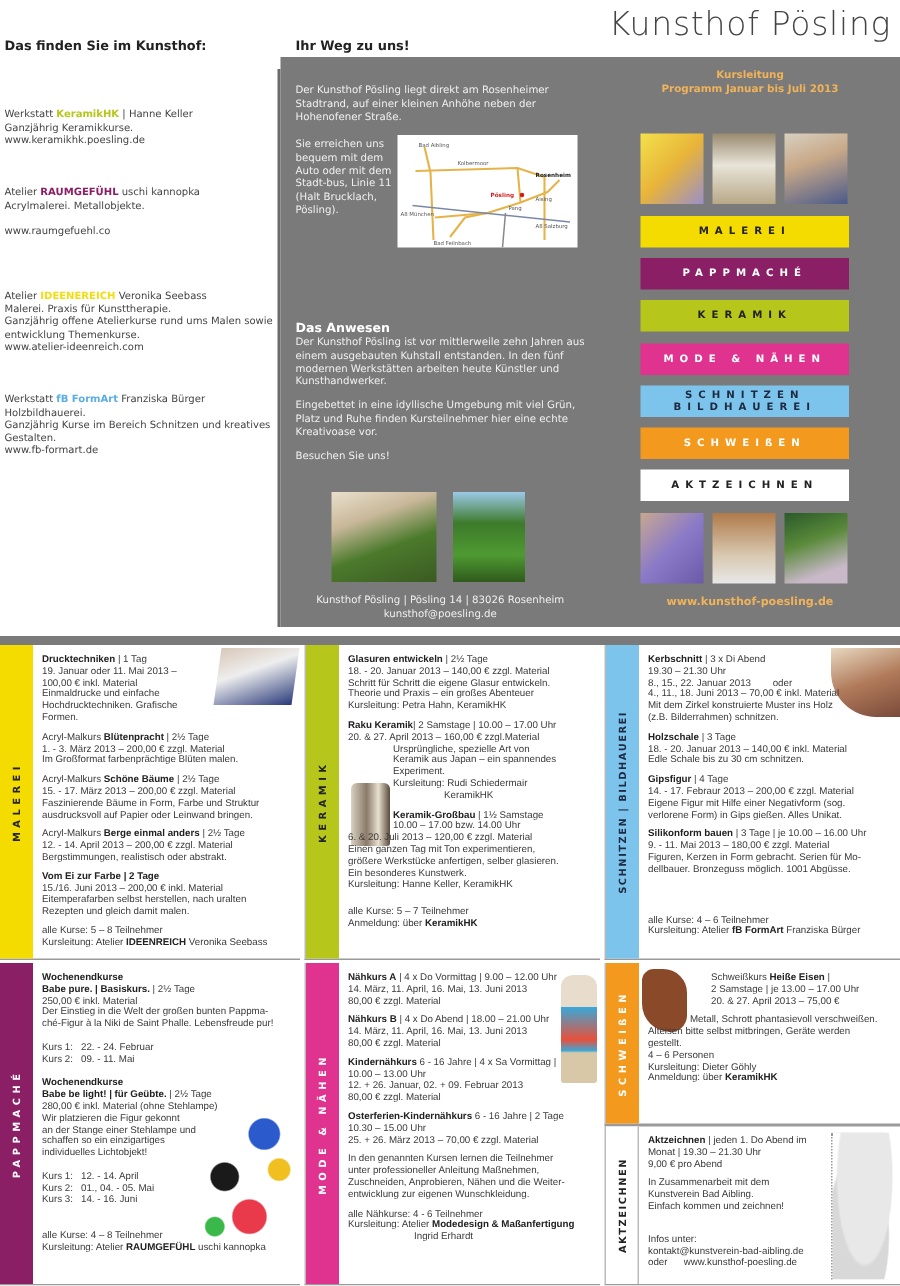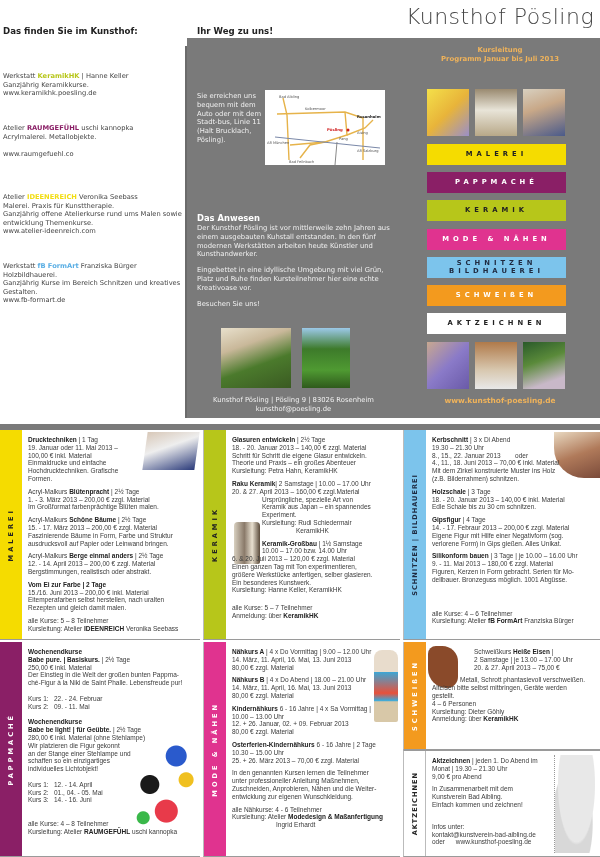--- a/index.html
+++ b/index.html
@@ -83,20 +83,21 @@
       <span>Ganzjährig Kurse im Bereich Schnitzen und kreatives Gestalten.</span><br>
       <span>www.fb-formart.de</span>
     </div>
 
   </div>
   <div class="col1-divider"></div>
 
   <div class="col2">
     <h2>Ihr Weg zu uns!</h2>
     <div class="grey2">
+      <p style="top:18px">Der Kunsthof Pösling liegt direkt am Rosenheimer Stadtrand, auf einer kleinen Anhöhe neben der Hohenofener Straße.</p>
       <p style="top:54px; width:66px;">Sie erreichen uns bequem mit dem Auto oder mit dem Stadt-bus, Linie 11 (Halt Brucklach, Pösling).</p>
       <div class="map">
         <svg viewBox="0 0 120 75">
           <g stroke="#e6b34a" stroke-width="1.4" fill="none">
             <path d="M18 8 L22 25 L24 70"></path>
             <path d="M12 24 L80 22 L98 28 L98 70"></path>
             <path d="M80 22 L82 45 L60 52 L45 55 L35 68"></path>
             <path d="M82 45 L100 38 L108 30"></path>
             <path d="M25 55 L60 52"></path>
           </g>
@@ -114,21 +115,21 @@
           <text x="24" y="73" font-size="3.6" fill="#555">Bad Feilnbach</text>
         </svg>
       </div>
       <h3 style="top:176px">Das Anwesen</h3>
       <p style="top:186px">Der Kunsthof Pösling ist vor mittlerweile zehn Jahren aus einem ausgebauten Kuhstall entstanden. In den fünf modernen Werkstätten arbeiten heute Künstler und Kunsthandwerker.</p>
       <p style="top:228px">Eingebettet in eine idyllische Umgebung mit viel Grün, Platz und Ruhe finden Kursteilnehmer hier eine echte Kreativoase vor.</p>
       <p style="top:262px">Besuchen Sie uns!</p>
       <div class="photo" style="left:34px; top:290px; width:70px; height:60px; background:linear-gradient(160deg,#e8e0cc 0%,#c9b89a 30%,#4b7a2c 60%,#3a5a22 100%);"></div>
       <div class="photo" style="left:115px; top:290px; width:48px; height:60px; background:linear-gradient(180deg,#9cc9e8 0%,#3d7a2a 35%,#4f9a32 70%,#2f5a1c 100%);"></div>
       <div class="addr" style="top:358px">
-        <span>Kunsthof Pösling | Pösling 9 | 83026 Rosenheim</span><br>
+        <span>Kunsthof Pösling | Pösling 14 | 83026 Rosenheim</span><br>
         <span>kunsthof@poesling.de</span>
       </div>
     </div>
   </div>
 
   <div class="col3">
     <div class="logo">Kunsthof Pösling</div>
     <div class="grey3">
       <div class="subtitle">
         <span>Kursleitung</span><br>

